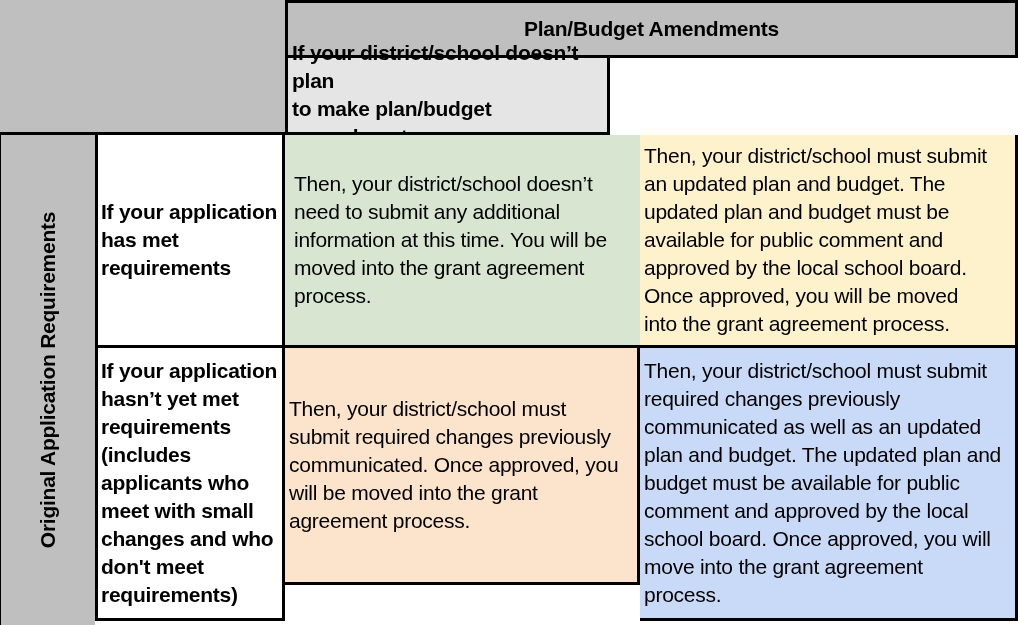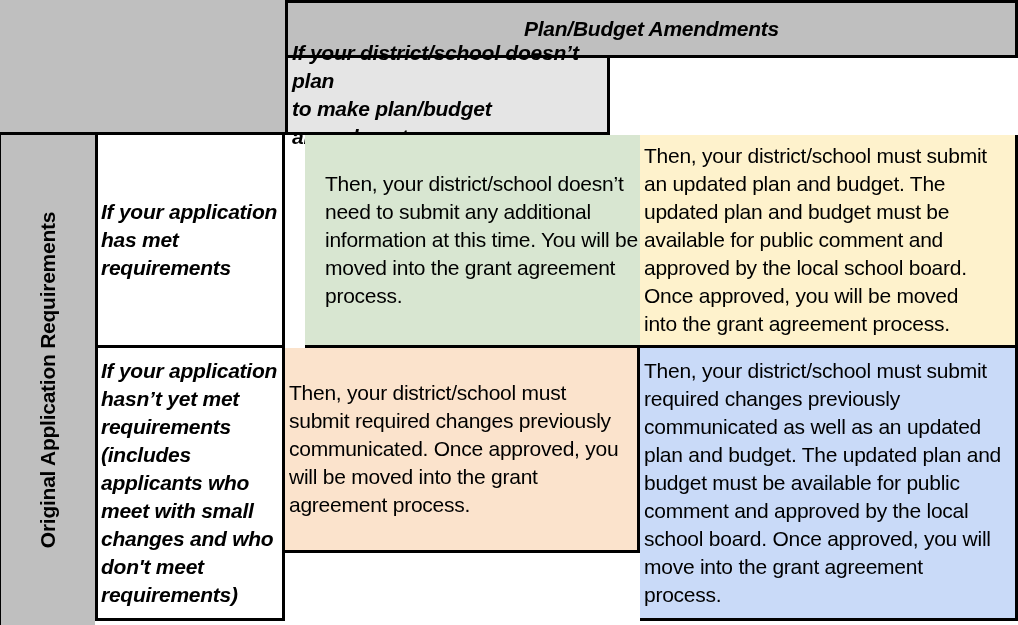--- a/index.html
+++ b/index.html
@@ -16,40 +16,40 @@
     position: absolute;
     box-sizing: border-box;
     display: flex;
     align-items: center;
     justify-content: flex-start;
     font-size: 21px;
     line-height: 28px;
     letter-spacing: -0.25px;
     white-space: pre-line;
   }
-  .bold { font-weight: bold; font-style: italic; }
+  .bold { font-weight: bold; }
   .bd-l3 { border-left: 3px solid #000; }
   .bd-r3 { border-right: 3px solid #000; }
   .bd-b3 { border-bottom: 3px solid #000; }
   .bd-t3 { border-top: 3px solid #000; }
 
   #corner   { left: 0;     top: 0;     width: 285px; height: 135px; border-bottom: 3px solid #000; }
   #title    { left: 285px; top: 0;     width: 733px; height: 58px;  justify-content: center; }
   #colhead1 { left: 285px; top: 58px;  width: 325px; height: 77px;  background: #e5e5e5; padding-left: 4px; }
   #colhead2 { left: 640px; top: 58px;  width: 378px; height: 77px;  background: #fff; padding-left: 4px; }
 
   #graycol  { left: 0;     top: 135px; width: 95px;  height: 490px; border-left: 1px solid #000; justify-content: center; }
   #graycol span { transform: rotate(-90deg); white-space: nowrap; font-weight: bold; font-size: 21px; letter-spacing: -0.25px; }
 
   #rowhead1 { left: 95px;  top: 135px; width: 190px; height: 213px; background: #fff; padding-left: 3px; }
-  #cell-g   { left: 285px; top: 135px; width: 397px; height: 213px; padding-left: 20px; margin-left: 20px; }
+  #cell-g   { left: 285px; top: 135px; width: 397px; height: 213px; padding-left: 9px; }
   #cell-y   { left: 640px; top: 135px; width: 378px; height: 213px; padding-left: 4px; }
 
   #rowhead2 { left: 95px;  top: 348px; width: 190px; height: 273px; background: #fff; padding-left: 3px; }
-  #cell-o   { left: 285px; top: 348px; width: 355px; height: 205px; padding-left: 4px; }
+  #cell-o   { left: 285px; top: 348px; width: 355px; height: 237px; padding-left: 4px; }
   #cell-b   { left: 640px; top: 348px; width: 378px; height: 273px; padding-left: 4px; }
 </style>
 </head>
 <body>
 
 <div id="stage">
 
   <div id="corner" class="cell" style="background-color:#BFBFBF"></div>
 
   <div id="title" class="cell bold bd-l3 bd-r3 bd-t3 bd-b3" style="background-color:#BFBFBF">Plan/Budget Amendments</div>

